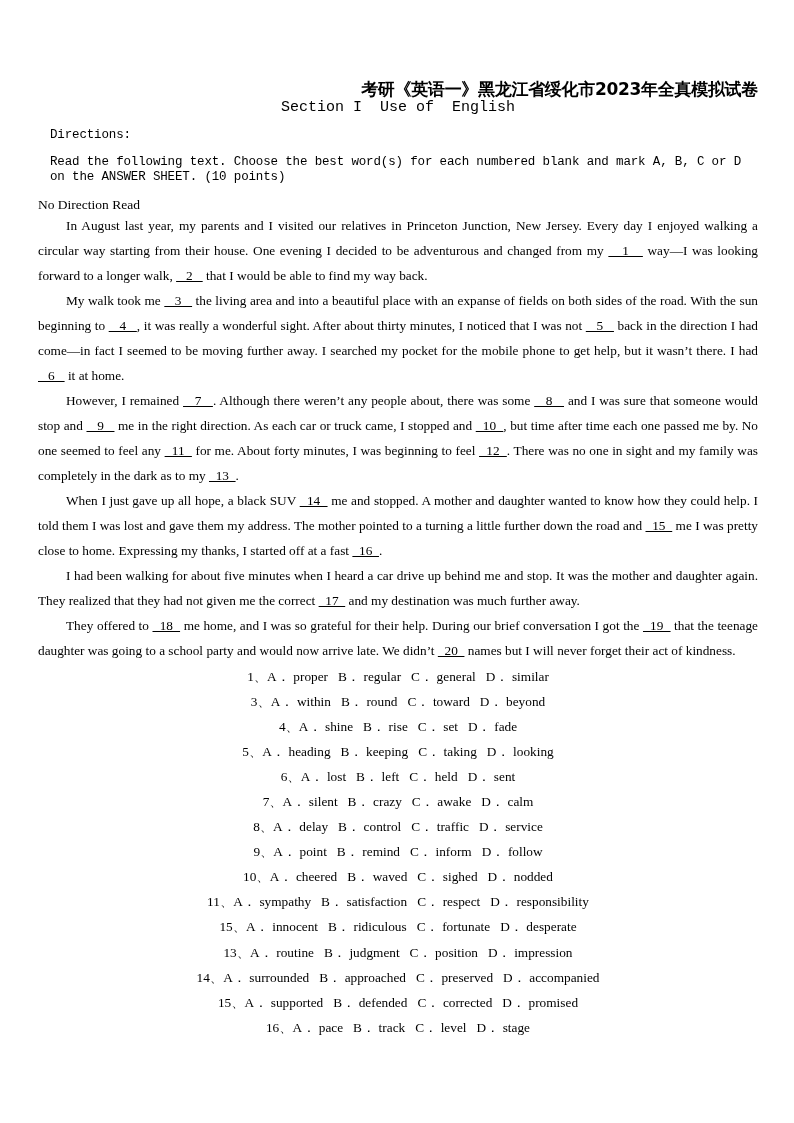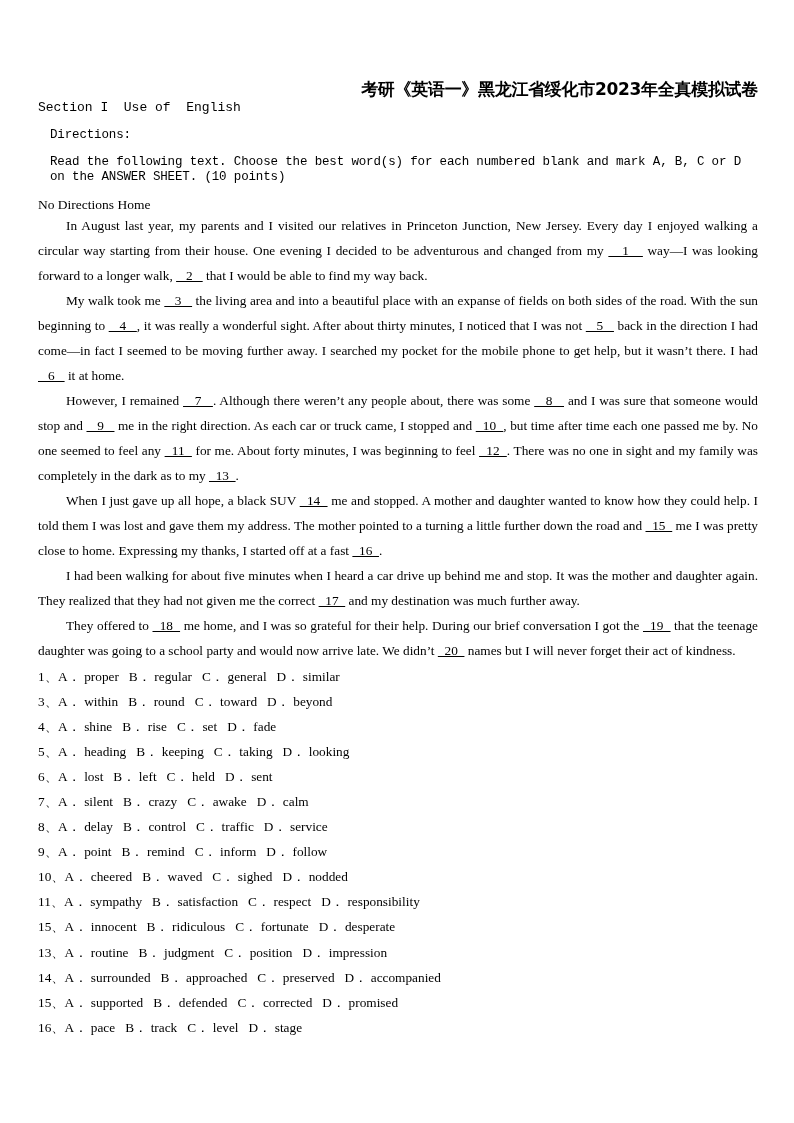--- a/index.html
+++ b/index.html
@@ -1,37 +1,37 @@
 <!DOCTYPE html>
 <html><head>
 <meta charset="utf-8">
 <style>
   html, body { margin: 0; padding: 0; background: #ffffff; }
   body { width: 794px; height: 1123px; position: relative; overflow: hidden; color: #000; }
   .page { position: absolute; left: 38px; top: 78px; width: 720px; }
   .title { text-align: right; font-family: "DejaVu Sans", sans-serif; font-weight: bold; font-size: 17px; line-height: 22px; margin: 0; letter-spacing: -0.3px; }
-  .section { font-family: "Liberation Mono", monospace; font-size: 13px; line-height: 16px; margin: 0; white-space: pre; }
+  .section { text-align: center; font-family: "Liberation Mono", monospace; font-size: 15px; line-height: 16px; margin: 0; white-space: pre; }
   .mono { font-family: "Liberation Mono", monospace; font-size: 12.5px; line-height: 15px; margin: 12px; white-space: pre-wrap; letter-spacing: -0.15px; }
   .serif-line { font-family: "Liberation Serif", serif; font-size: 13.5px; line-height: 16px; margin: 0; }
   .passage { font-family: "Liberation Serif", serif; font-size: 13.3px; line-height: 25px; text-align: justify; margin: 0; }
   .passage p { margin: 0; text-indent: 28px; }
   .blank { text-decoration: underline; white-space: pre; }
   .options { font-family: "Liberation Serif", serif; font-size: 13.3px; margin-top: 1px; }
-  .opt-row { height: 25.05px; line-height: 25px; white-space: pre; }
+  .opt-row { height: 25.05px; line-height: 25px; white-space: pre; text-align: center; }
   .opt-row span { white-space: pre; }
 </style>
 </head>
 <body>
 
 <div class="page">
   <h1 class="title">考研《英语一》黑龙江省绥化市2023年全真模拟试卷</h1>
   <div class="section">Section I  Use of  English</div>
   <div class="mono">Directions:</div>
   <div class="mono">Read the following text. Choose the best word(s) for each numbered blank and mark A, B, C or D on the ANSWER SHEET. (10 points)</div>
-  <div class="serif-line">No Directions Home</div>
+  <div class="serif-line">No Direction Read</div>
 
   <div class="passage" id="passage">
       <p>In August last year, my parents and I visited our relatives in Princeton Junction, New Jersey. Every day I enjoyed walking a circular way starting from their house. One evening I decided to be adventurous and changed from my <span class="blank">&nbsp;&nbsp;&nbsp;1&nbsp;&nbsp;&nbsp;</span> way—I was looking forward to a longer walk, <span class="blank">&nbsp;&nbsp;&nbsp;2&nbsp;&nbsp;&nbsp;</span> that I would be able to find my way back.</p>
       <p>My walk took me <span class="blank">&nbsp;&nbsp;&nbsp;3&nbsp;&nbsp;&nbsp;</span> the living area and into a beautiful place with an expanse of fields on both sides of the road. With the sun beginning to <span class="blank">&nbsp;&nbsp;&nbsp;4&nbsp;&nbsp;&nbsp;</span>, it was really a wonderful sight. After about thirty minutes, I noticed that I was not <span class="blank">&nbsp;&nbsp;&nbsp;5&nbsp;&nbsp;&nbsp;</span> back in the direction I had come—in fact I seemed to be moving further away. I searched my pocket for the mobile phone to get help, but it wasn’t there. I had <span class="blank">&nbsp;&nbsp;&nbsp;6&nbsp;&nbsp;&nbsp;</span> it at home.</p>
       <p>However, I remained <span class="blank">&nbsp;&nbsp;&nbsp;7&nbsp;&nbsp;&nbsp;</span>. Although there weren’t any people about, there was some <span class="blank">&nbsp;&nbsp;&nbsp;8&nbsp;&nbsp;&nbsp;</span> and I was sure that someone would stop and <span class="blank">&nbsp;&nbsp;&nbsp;9&nbsp;&nbsp;&nbsp;</span> me in the right direction. As each car or truck came, I stopped and <span class="blank">&nbsp;&nbsp;10&nbsp;&nbsp;</span>, but time after time each one passed me by. No one seemed to feel any <span class="blank">&nbsp;&nbsp;11&nbsp;&nbsp;</span> for me. About forty minutes, I was beginning to feel <span class="blank">&nbsp;&nbsp;12&nbsp;&nbsp;</span>. There was no one in sight and my family was completely in the dark as to my <span class="blank">&nbsp;&nbsp;13&nbsp;&nbsp;</span>.</p>
       <p>When I just gave up all hope, a black SUV <span class="blank">&nbsp;&nbsp;14&nbsp;&nbsp;</span> me and stopped. A mother and daughter wanted to know how they could help. I told them I was lost and gave them my address. The mother pointed to a turning a little further down the road and <span class="blank">&nbsp;&nbsp;15&nbsp;&nbsp;</span> me I was pretty close to home. Expressing my thanks, I started off at a fast <span class="blank">&nbsp;&nbsp;16&nbsp;&nbsp;</span>.</p>
       <p>I had been walking for about five minutes when I heard a car drive up behind me and stop. It was the mother and daughter again. They realized that they had not given me the correct <span class="blank">&nbsp;&nbsp;17&nbsp;&nbsp;</span> and my destination was much further away.</p>
       <p>They offered to <span class="blank">&nbsp;&nbsp;18&nbsp;&nbsp;</span> me home, and I was so grateful for their help. During our brief conversation I got the <span class="blank">&nbsp;&nbsp;19&nbsp;&nbsp;</span> that the teenage daughter was going to a school party and would now arrive late. We didn’t <span class="blank">&nbsp;&nbsp;20&nbsp;&nbsp;</span> names but I will never forget their act of kindness.</p>
     </div>
 

